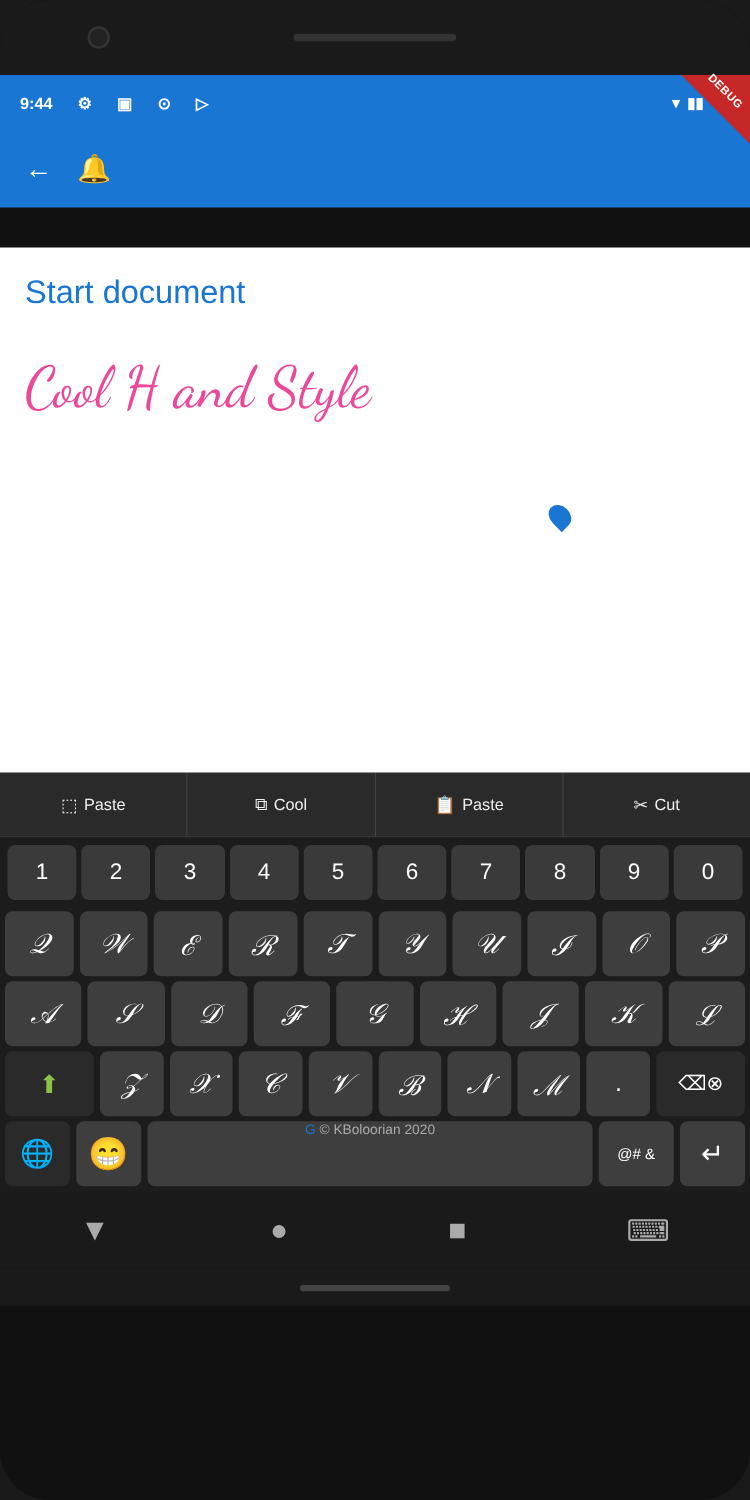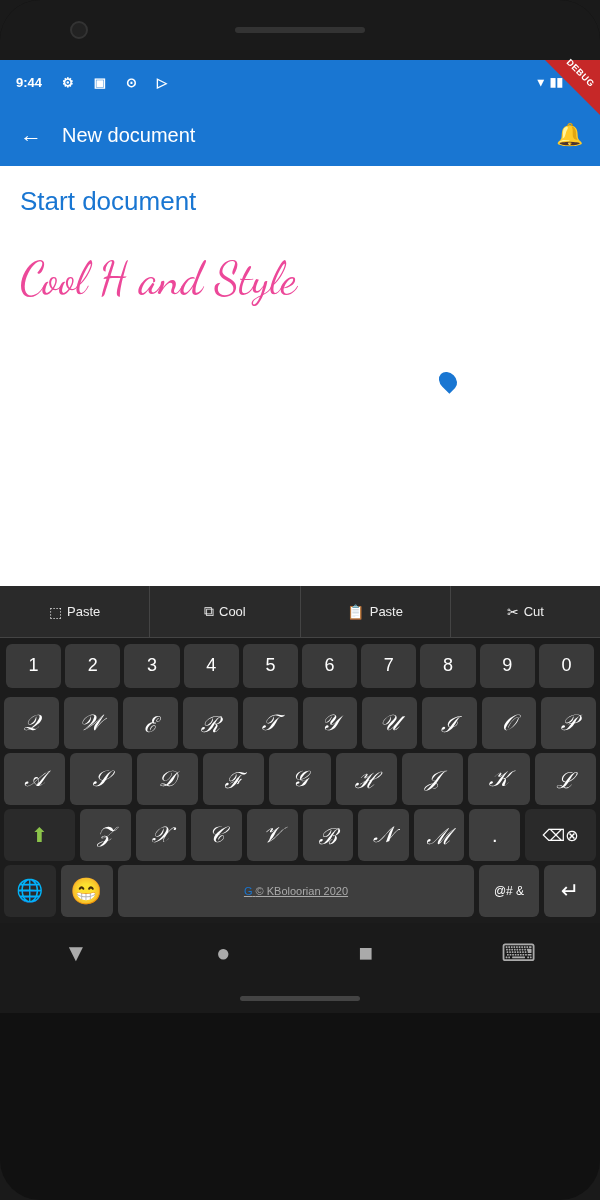--- a/index.html
+++ b/index.html
@@ -129,20 +129,21 @@
       border: none;
     }
 
     
     .document-area {
       width: 100%;
       height: 420px;
       background: white;
       position: relative;
       padding: 20px;
+      margin-top: 32px;
     }
     .start-document-label {
       color: #1976d2;
       font-size: 26px;
       font-weight: 400;
       margin-bottom: 30px;
     }
     .document-text {
       font-family: 'Brush Script MT', 'Dancing Script', cursive;
       font-size: 46px;
@@ -291,26 +292,25 @@
       font-size: 26px;
       cursor: pointer;
       flex-shrink: 0;
     }
     .key-branding {
       flex: 1;
       height: 52px;
       background: #3e3e3e;
       border-radius: 6px;
       display: flex;
-      align-items: center;
+      align-items: flex-start;
       justify-content: center;
       color: #aaa;
       font-size: 11px;
       cursor: pointer;
-      text-decoration: underline;
     }
     .key-symbols {
       width: 60px;
       height: 52px;
       background: #3e3e3e;
       border-radius: 6px;
       display: flex;
       align-items: center;
       justify-content: center;
       color: white;
@@ -399,21 +399,20 @@
     </div>
     <div class="status-right">
       <span>▾</span>
       <span>▮▮</span>
       <span>🔋</span>
     </div>
   </div>
 
   <div class="app-bar">
     <button class="back-btn">←</button>
-    <span class="app-bar-title">New document</span>
     <button class="notification-btn">🔔</button>
   </div>
 
   <div class="document-area">
     <div class="start-document-label">Start document</div>
     <div class="document-text">Cool H and Style</div>
     <div class="cursor-drop"></div>
   </div>
 
   <div class="keyboard-toolbar">

